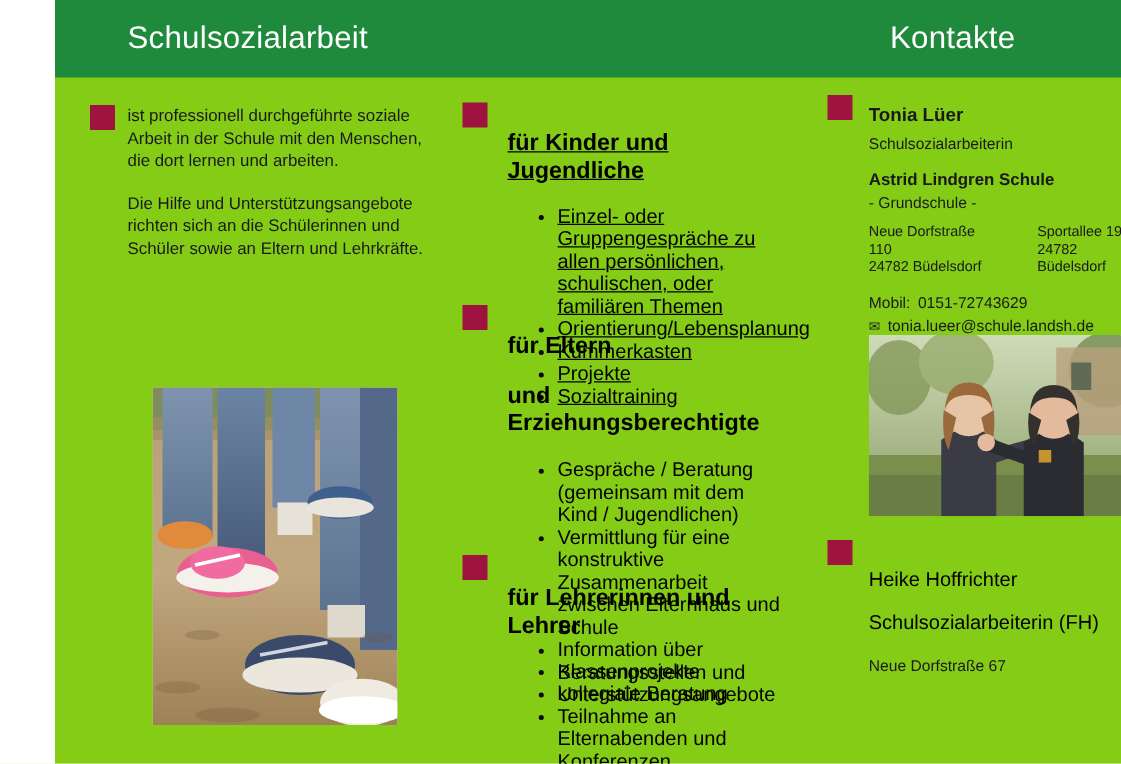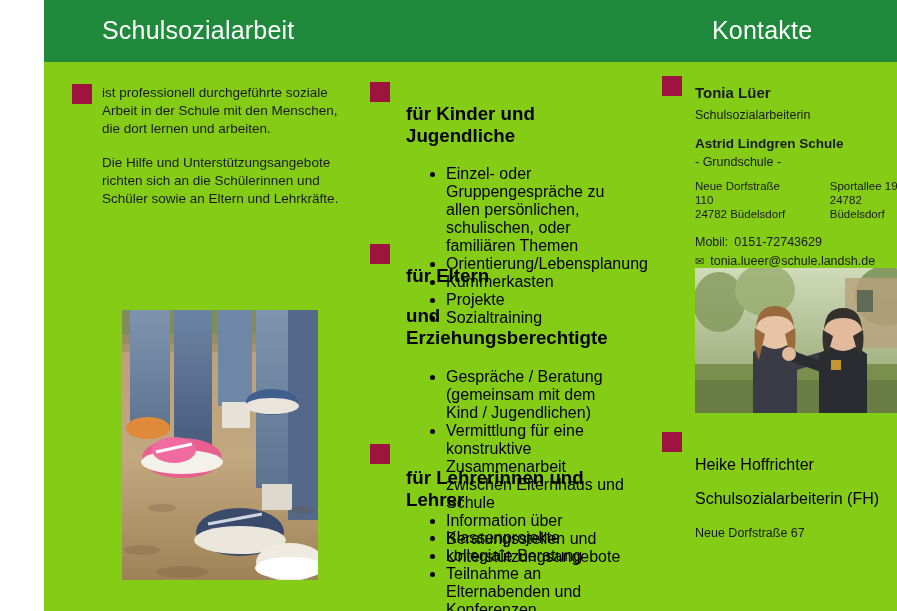--- a/index.html
+++ b/index.html
@@ -194,21 +194,21 @@
       <g opacity="0.25" fill="#6d5434">
         <ellipse cx="20" cy="240" rx="18" ry="5"></ellipse>
         <ellipse cx="60" cy="262" rx="26" ry="6"></ellipse>
         <ellipse cx="40" cy="198" rx="14" ry="4"></ellipse>
         <ellipse cx="180" cy="200" rx="12" ry="4"></ellipse>
       </g>
     </svg>
   </div>
 
   <div class="marker" style="left:326px; top:82px;"></div>
-  <div class="block" style="left:362px; top:84px;">
+  <div class="block" style="left:362px; top:84px;text-decoration:underline;">
     <h3>für Kinder und Jugendliche</h3>
     <ul>
       <li>Einzel- oder Gruppengespräche zu allen persönlichen, schulischen, oder familiären Themen</li>
       <li>Orientierung/Lebensplanung</li>
       <li>Kummerkasten</li>
       <li>Projekte</li>
       <li>Sozialtraining</li>
     </ul>
   </div>
 

